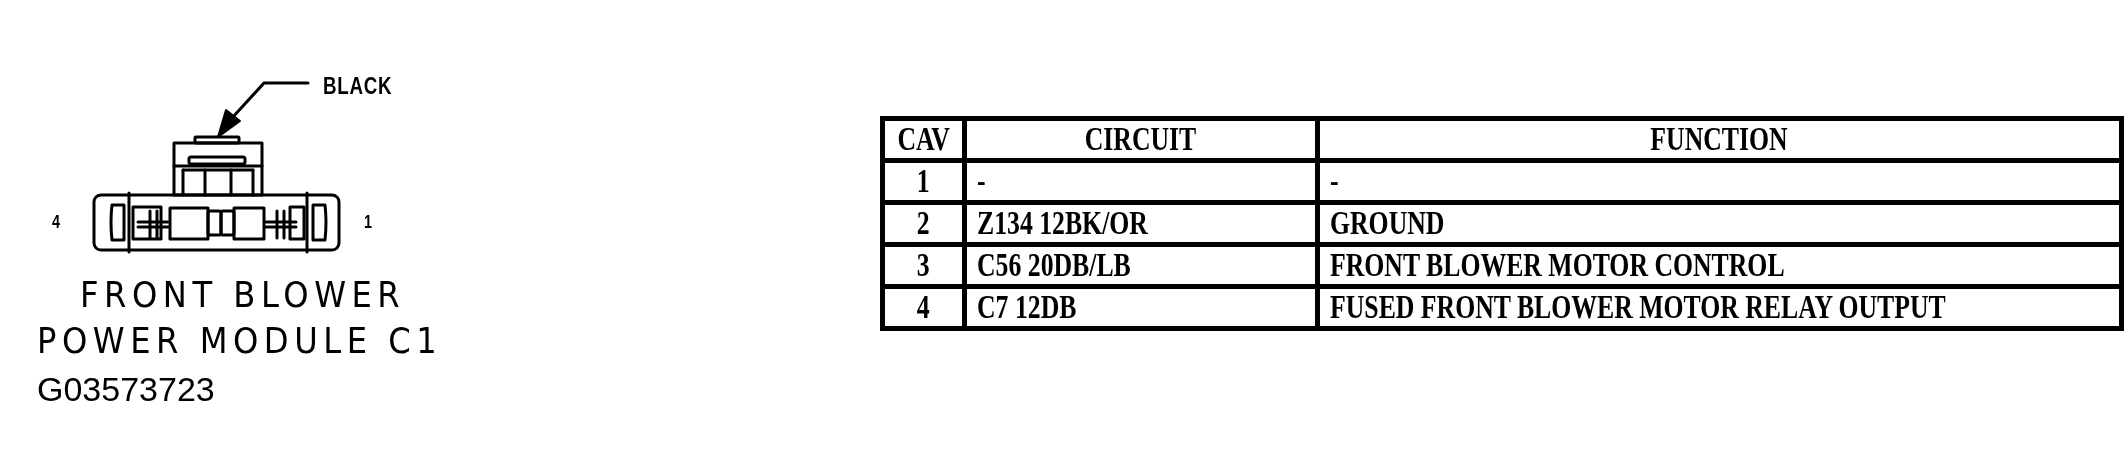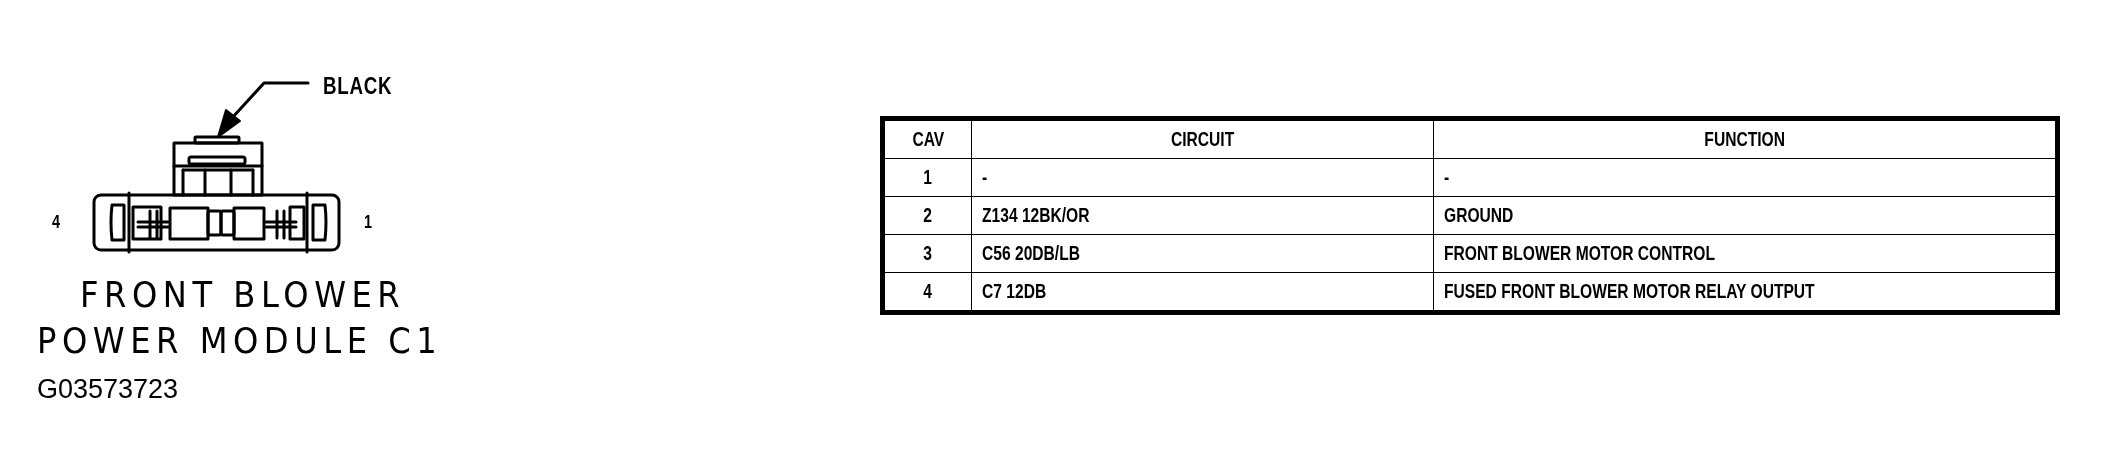--- a/index.html
+++ b/index.html
@@ -4,33 +4,33 @@
 <style>
   html, body { margin: 0; padding: 0; background: #ffffff; }
   body { width: 2124px; height: 476px; position: relative; overflow: hidden; font-family: "Liberation Sans", sans-serif; color: #000; }
 
   .connector-svg { position: absolute; left: 0; top: 0; }
 
   .pin-label { position: absolute; font-family: "Liberation Sans", sans-serif; font-weight: bold; font-size: 16px; line-height: 16px; transform: scaleX(0.8); transform-origin: left top; }
   .color-label { position: absolute; font-family: "Liberation Sans", sans-serif; font-weight: bold; font-size: 24px; line-height: 24px; transform: scaleX(0.78); transform-origin: left top; letter-spacing: 1px; }
 
   .title { position: absolute; font-family: "DejaVu Sans", sans-serif; font-weight: normal; font-size: 35px; line-height: 36px; letter-spacing: 6px; transform: scaleX(0.92); transform-origin: left top; white-space: nowrap; }
-  .image-id { position: absolute; font-family: "Liberation Sans", sans-serif; font-size: 27px; line-height: 28px; white-space: nowrap; }
+  .image-id { position: absolute; font-family: "Liberation Sans", sans-serif; font-size: 34px; line-height: 28px; white-space: nowrap; }
 
   .pin-table {
     position: absolute; left: 880px; top: 116px;
     border-collapse: collapse;
     border: 5px solid #000;
   }
   .pin-table th, .pin-table td {
-    border: 1px solid #000000;
+    border: 5px solid #000000;
     height: 37px; padding: 0;
-    font-family: Liberation Sans, sans-serif;
+    font-family: Liberation Serif, serif;
     font-weight: bold;
-    font-size: 20px;
+    font-size: 33px;
     white-space: nowrap;
     vertical-align: middle;
   }
   .pin-table th { text-align: center; }
   .cell-inner { display: inline-block; transform: scaleX(0.78); }
   .pin-table th .cell-inner { transform-origin: center; }
   .pin-table td.num { text-align: center; }
   .pin-table td.num .cell-inner { transform-origin: center; }
   .pin-table td.txt { text-align: left; padding-left: 10px; }
   .pin-table td.txt .cell-inner { transform-origin: left center; }

